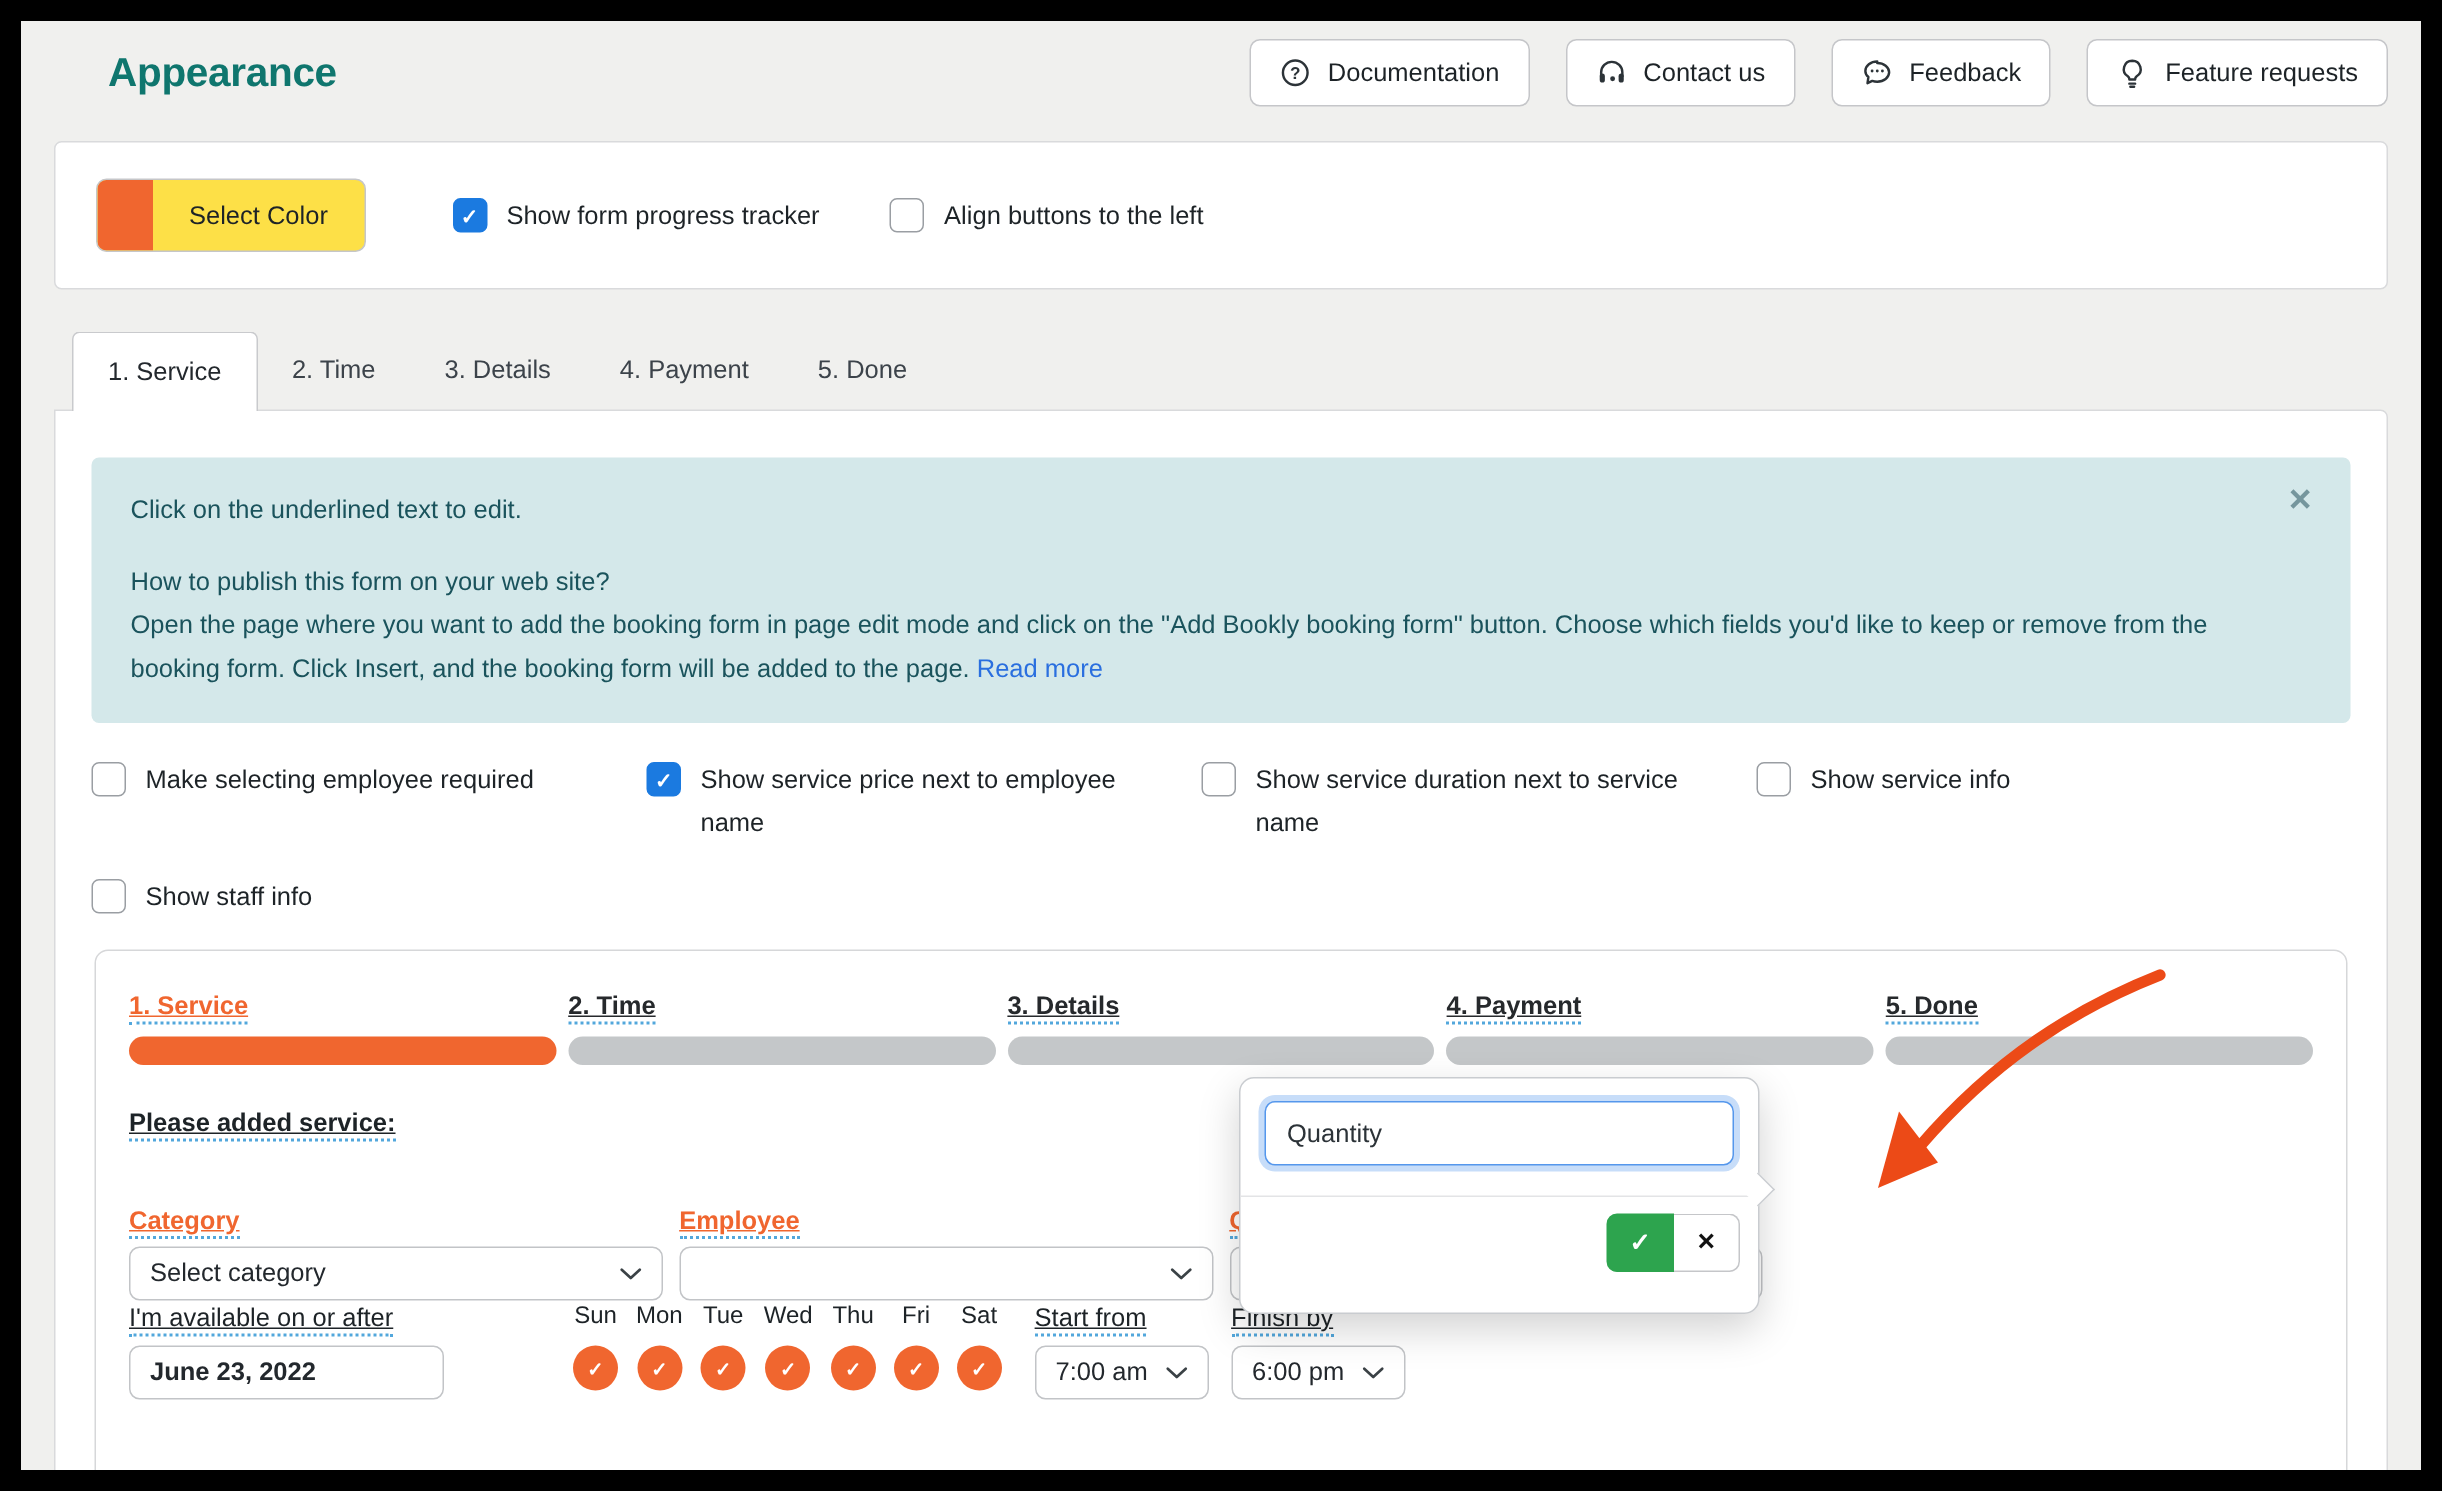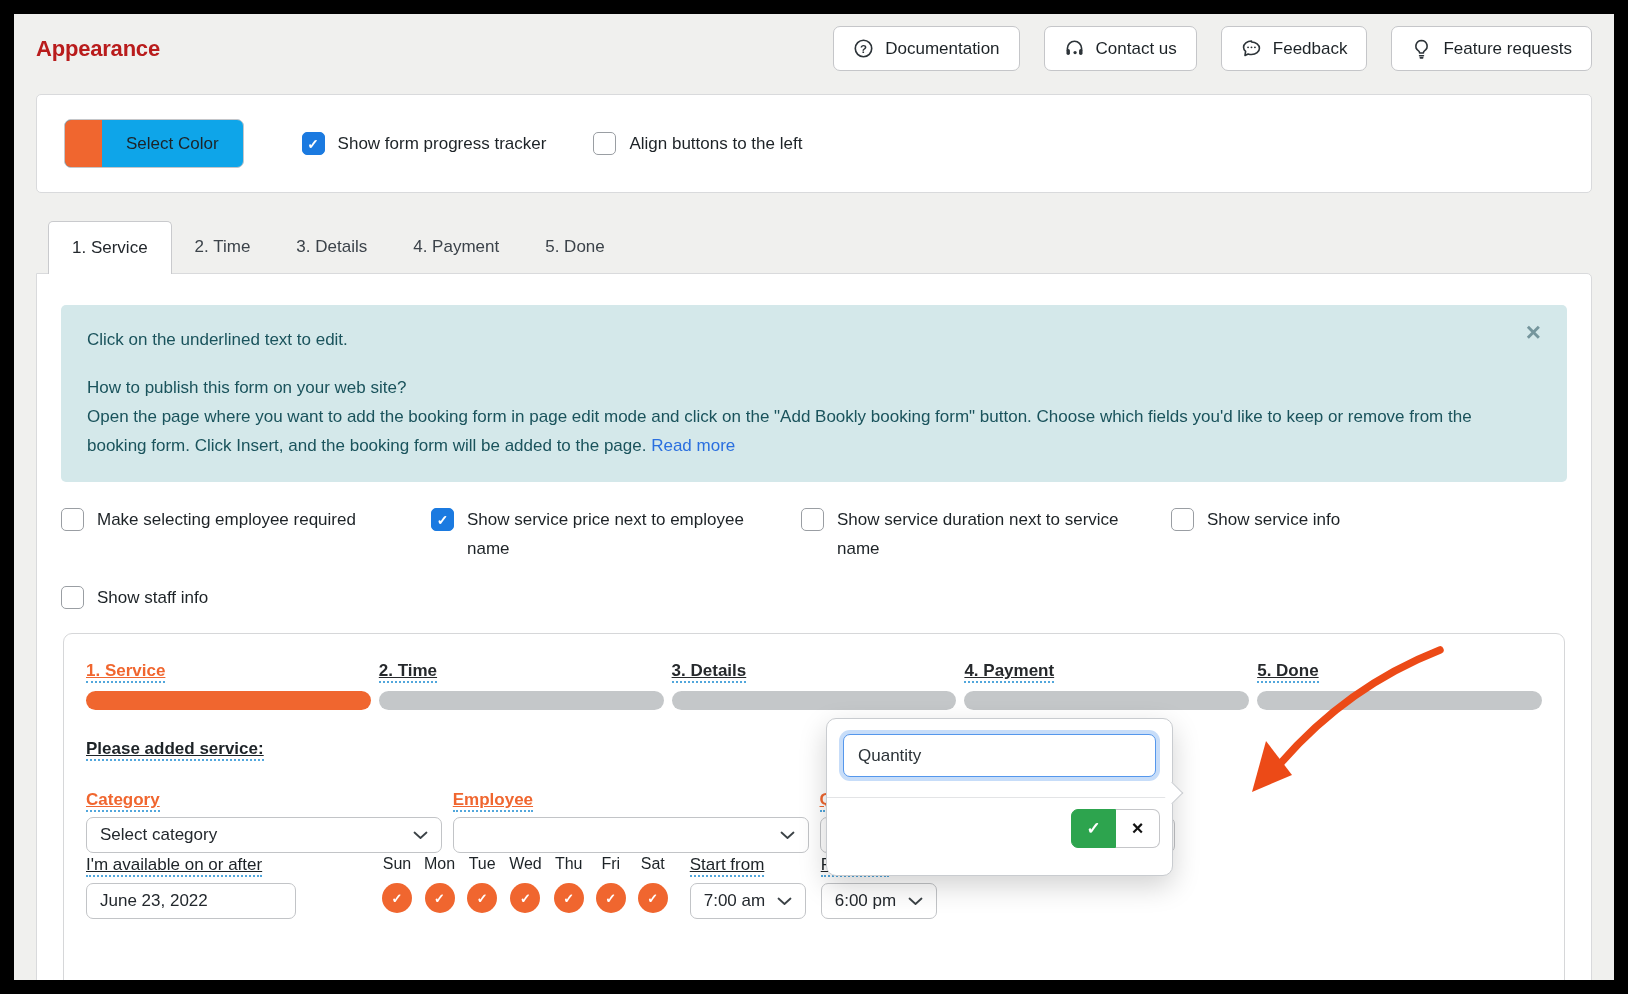--- a/index.html
+++ b/index.html
@@ -7,32 +7,32 @@
     width:1628px; height:994px; position:relative; background:#000;
     font-family:"Liberation Sans", sans-serif; color:#1d2327;
     -webkit-font-smoothing:antialiased;
   }
   .screen {
     position:absolute; left:14px; top:14px; width:1600px; height:966px;
     background:#f0f0ee; overflow:hidden;
   }
   
   .topbar { display:flex; justify-content:space-between; align-items:center; padding:12px 22px 0 22px; }
-  .page-title { font-size:22px; font-weight:700; color:#b91c1c; letter-spacing:-.2px; }
+  .page-title { font-size:27px; font-weight:700; color:#0f766e; letter-spacing:-.2px;margin-left:36px; }
   .topbar-buttons { display:flex; gap:24px; }
   .tb-btn {
     display:flex; align-items:center; gap:11px; height:45px; padding:0 19px;
     background:#fff; border:1px solid #c5c6c9; border-radius:7px;
     font-size:17px; color:#1d2327; cursor:pointer; white-space:nowrap;
   }
   .tb-btn svg { width:21px; height:21px; flex:none; }
   
   .card { background:#fff; border:1px solid #d9dadc; border-radius:5px; box-sizing:border-box; }
   .settings-card { margin:23px 22px 0 22px; height:99px; display:flex; align-items:center; padding:0 27px; }
-  .color-btn { display:flex; height:47px; border:1px solid #c5c6c9; border-radius:7px; overflow:hidden; background:#0ea5e9; cursor:pointer; }
+  .color-btn { display:flex; height:47px; border:1px solid #c5c6c9; border-radius:7px; overflow:hidden; background:#fde047; cursor:pointer; }
   .swatch { width:37px; background:var(--accent,#f0662f); }
   .color-btn-label { display:flex; align-items:center; padding:0 24px; font-size:17px; }
   
   .opt { display:flex; align-items:flex-start; gap:13px; cursor:pointer; }
   .opt.center { align-items:center; }
   .checkbox {
     width:23px; height:23px; border:1.5px solid #9a9ea3; border-radius:5px; background:#fff;
     box-sizing:border-box; flex:none; display:flex; align-items:center; justify-content:center; margin-top:3px;
   }
   .opt.center .checkbox { margin-top:0; }
@@ -62,34 +62,34 @@
   .staff-row { padding:0 24px; margin-top:20px; }
   
   .preview { margin:21px 26px 0 26px; border:1px solid #d6d7d9; border-radius:9px; padding:27px 22px 70px 22px; }
   .steps { display:grid; grid-template-columns:repeat(5,1fr); gap:8px; }
   .step-label { font-size:17px; font-weight:700; color:#26292c; line-height:20px; }
   .step.active .step-label .editable { color:var(--accent,#f0662f); }
   .step-bar { margin-top:10px; height:19px; border-radius:10px; background:var(--bar,#c4c7c9); }
   .step.active .step-bar { background:var(--accent,#f0662f); }
   .editable { text-decoration:underline; border-bottom:2px dotted #52a7dc; padding-bottom:1px; cursor:pointer; }
   .prompt { margin-top:29px; font-size:17px; font-weight:700; line-height:20px; }
-  .fields { display:grid; grid-template-columns:repeat(4,1fr); gap:11px; margin-top:31px; }
+  .fields { display:grid; grid-template-columns:repeat(4,1fr); gap:11px; margin-top:45px; }
   .field-label { font-size:17px; font-weight:700; line-height:20px; }
   .field-label .editable { color:var(--accent,#f0662f); }
   .select, .text-input {
     margin-top:7px; height:36px; border:1px solid #c2c4c7; border-radius:7px; background:#fff;
     display:flex; align-items:center; justify-content:space-between; padding:0 13px;
     font-size:17px; color:#23282d; box-sizing:border-box; cursor:pointer;
   }
   .select svg { flex:none; }
   
   .avail { display:flex; align-items:flex-start; margin-top:2px; padding-bottom:4px; }
   .avail-label { font-size:17px; font-weight:400; line-height:20px; }
   .date-col { width:233px; }
-  .date-col .text-input { width:210px; margin-top:8px; }
+  .date-col .text-input { width:210px; margin-top:8px;font-weight:bold; }
   .days { display:flex; gap:12px; margin-left:63px; }
   .day { display:flex; flex-direction:column; align-items:center; gap:10px; font-size:16px; color:#1d2327; }
   .day-circle {
     width:30px; height:30px; border-radius:50%; background:var(--accent,#f0662f);
     color:#fff; display:flex; align-items:center; justify-content:center;
     font-size:13px; font-weight:700; cursor:pointer;
   }
   .time-col { margin-left:22px; } .time-col.finish { margin-left:15px; }
   .time-col .select { width:116px; margin-top:8px; }
   

